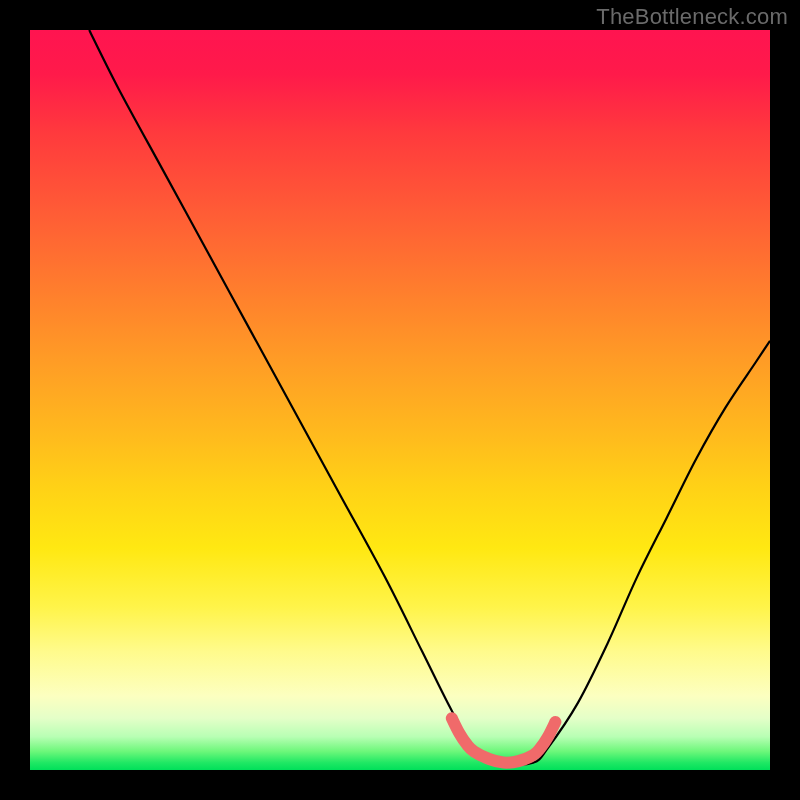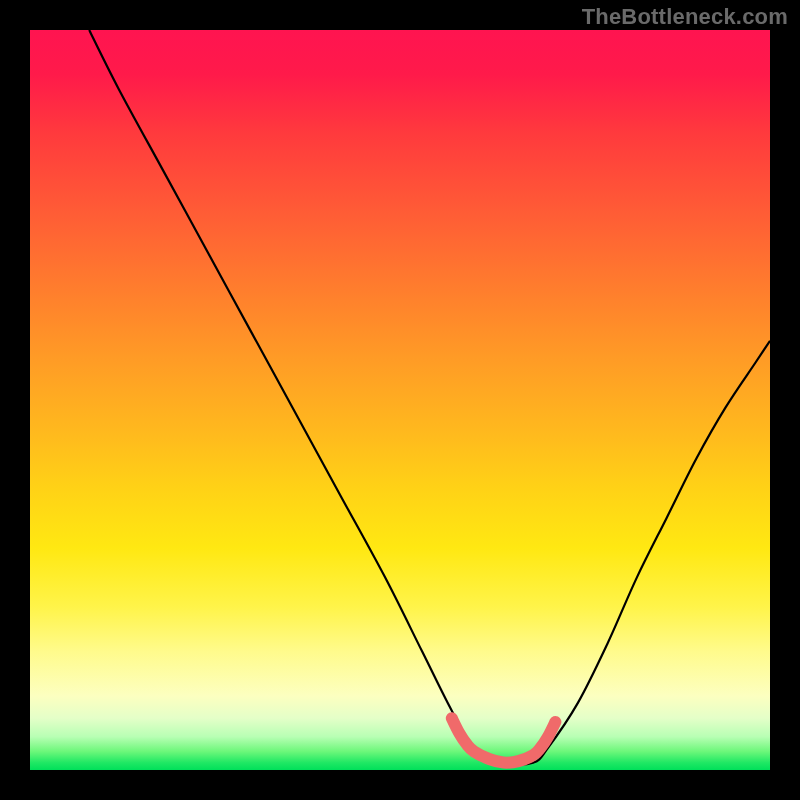--- a/index.html
+++ b/index.html
@@ -16,21 +16,21 @@
     width: 800px;
     height: 800px;
     background: #000;
   }
   .watermark {
     position: absolute;
     top: 4px;
     right: 12px;
     color: #6a6a6a;
     font-size: 22px;
-    font-weight: 700;
+    font-weight: 400;
     letter-spacing: 0.2px;
     z-index: 10;
   }
   .plot-area {
     position: absolute;
     left: 30px;
     top: 30px;
     width: 740px;
     height: 740px;
     overflow: hidden;

